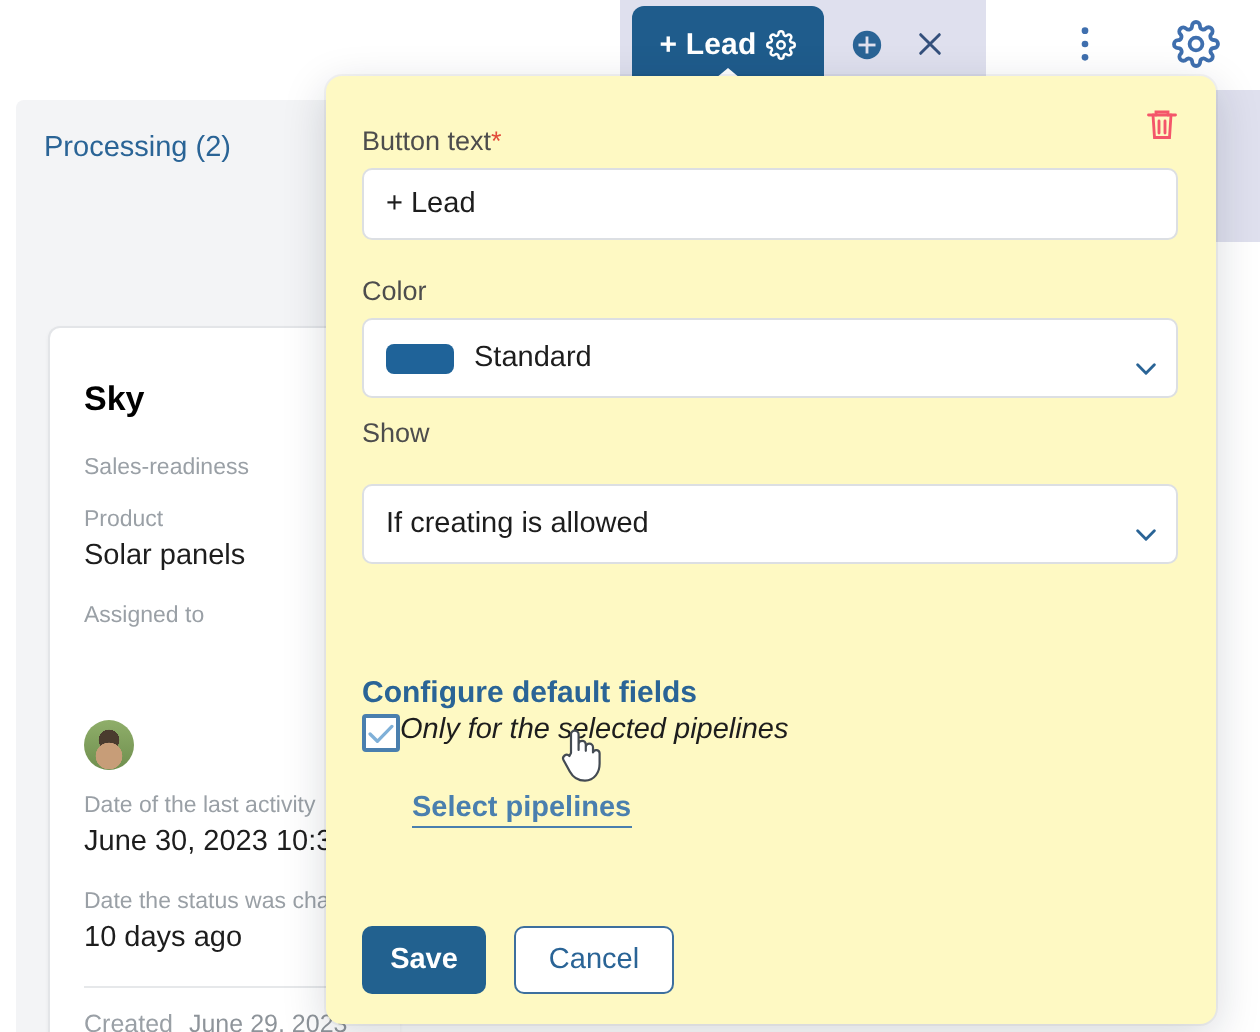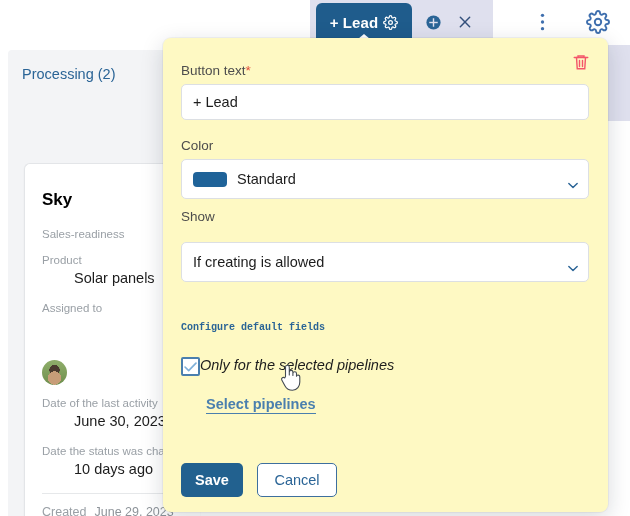--- a/index.html
+++ b/index.html
@@ -72,21 +72,21 @@
   .card-title {
     position: absolute; left: 17px; top: 26px;
     color: #000000; font-size: 17px; font-weight: bold;
   }
   .fld-label {
     position: absolute; left: 17px;
     color: #9aa0a6; font-size: 11.5px; white-space: nowrap;
   }
   .fld-value {
     position: absolute; left: 17px;
-    color: #1d1d1d; font-size: 14.5px; white-space: nowrap; margin-left: 32px;
+    color: #1d1d1d; font-size: 14.5px; white-space: nowrap;
   }
   .avatar {
     position: absolute; left: 17px; top: 196px; width: 25px; height: 25px;
     border-radius: 50%;
     background:
       radial-gradient(circle at 50% 72%, #c79d78 0 30%, transparent 31%),
       radial-gradient(circle at 50% 40%, #4a3b2e 0 26%, transparent 27%),
       linear-gradient(#8fae6a, #6f8f4e);
     overflow: hidden;
   }
@@ -134,22 +134,22 @@
   }
   .chev {
     position: absolute; right: 11px; top: 50%; margin-top: -3px;
     width: 9px; height: 6px;
   }
   .swatch {
     width: 34px; height: 15px; border-radius: 4px;
     background: #1f6399; margin-right: 10px; flex: none;
   }
   .section-link {
-    position: absolute; left: 18px; top: 284px;
-    color: #2a6496; font-size: 10px; font-weight: bold; cursor: pointer; font-family: Liberation Mono, monospace;
+    position: absolute; left: 18px; top: 300px;
+    color: #2a6496; font-size: 15px; font-weight: bold; cursor: pointer;
   }
   .checkbox-row {
     position: absolute; left: 18px; top: 319px;
     display: flex; gap: 0; cursor: pointer; font-style: italic;
   }
   .cbox {
     width: 19px; height: 19px; border: 2px solid #4a7fae;
     background: #fff; border-radius: 2px; flex: none;
     display: flex; align-items: center; justify-content: center;
   }

